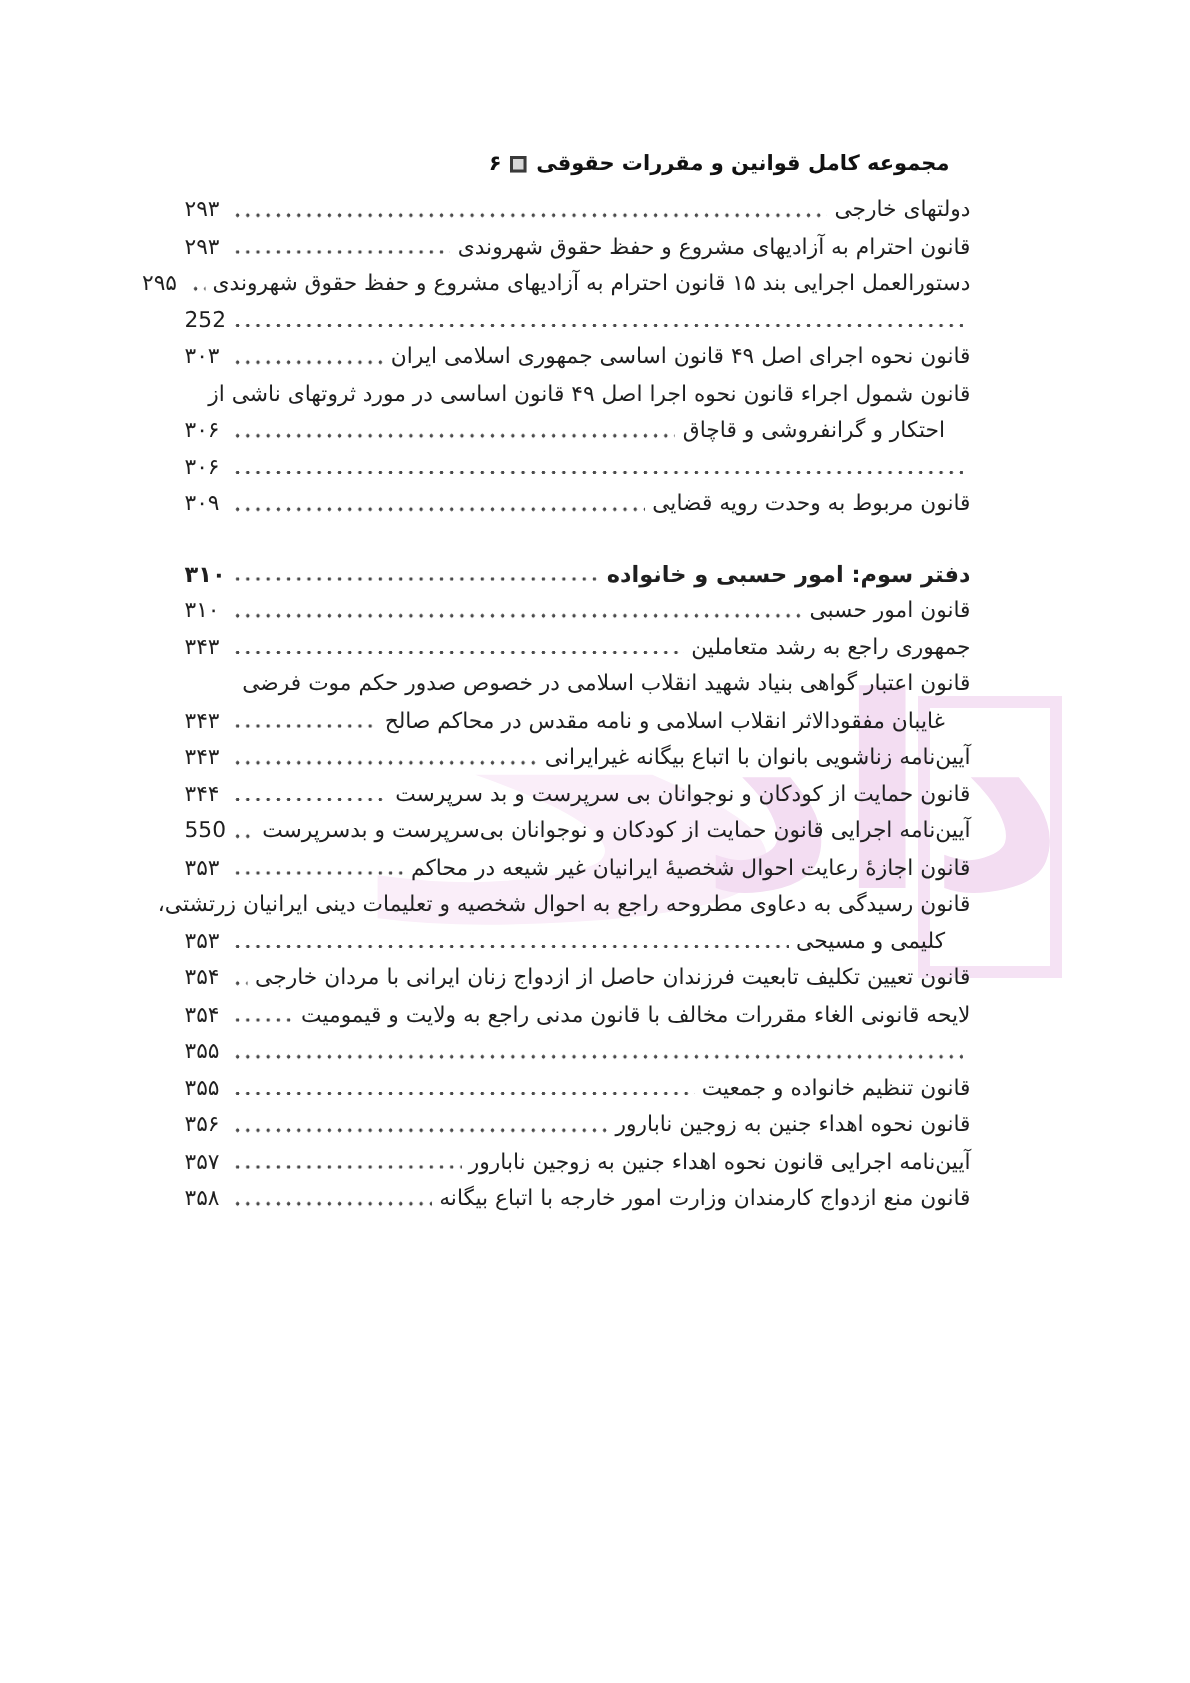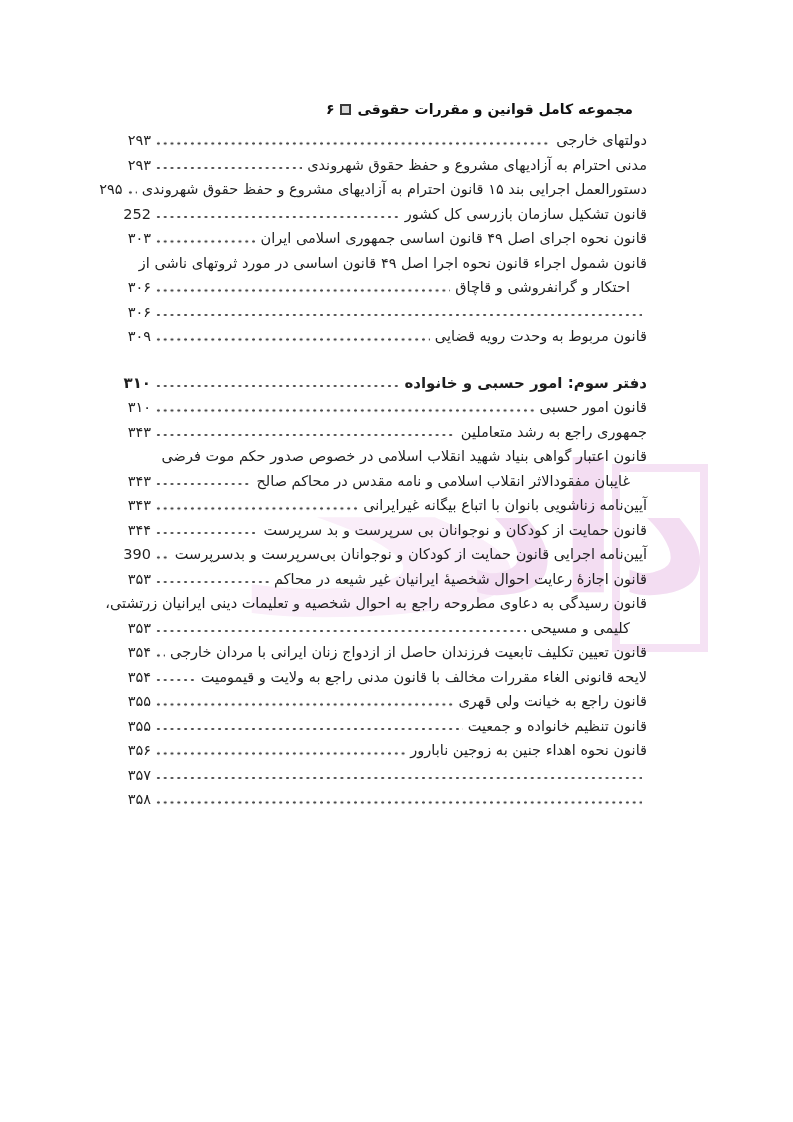--- a/index.html
+++ b/index.html
@@ -66,21 +66,21 @@
   .toc-row.indent{padding-right:17px;}
   .toc-row .t{flex:0 0 auto;}
   .leader{
     flex:1 1 auto;align-self:flex-end;
     height:6.5px;margin:0 5px 6px 4px;min-width:10px;
     background-image:radial-gradient(circle,#4a4a4a 1.05px,rgba(0,0,0,0) 1.35px);
     background-size:6.8px 6.5px;
     background-repeat:repeat-x;
     background-position:left bottom;
   }
-  .pnum{flex:0 0 auto;min-width:28px;text-align:right;}
+  .pnum{flex:0 0 auto;min-width:28px;text-align:left;}
 </style>
 </head>
 <body style="background: rgb(255, 255, 255);">
 
 <div class="page">
 
   <div class="wm wm-giant" style="color: rgb(250, 238, 249);">د</div>
   <div class="wm wm-frame" style="border-color: rgb(245, 226, 244);"></div>
   <div class="wm wm-word" style="color: rgb(243, 221, 242);">داد</div>
 
@@ -93,31 +93,30 @@
     </div>
 
     <div class="toc" id="toc-root">
         <div class="toc-section">
           <div class="toc-row">
             <span class="t">دولتهای خارجی</span>
             <div class="leader"></div>
             <span class="pnum">۲۹۳</span>
           </div>
           <div class="toc-row">
-            <span class="t">مدنی احترام به آزادیهای مشروع و حفظ حقوق شهروندی</span>
+            <span class="t">قانون احترام به آزادیهای مشروع و حفظ حقوق شهروندی</span>
             <div class="leader"></div>
             <span class="pnum">۲۹۳</span>
           </div>
           <div class="toc-row">
             <span class="t">دستورالعمل اجرایی بند ۱۵ قانون احترام به آزادیهای مشروع و حفظ حقوق شهروندی</span>
             <div class="leader"></div>
             <span class="pnum">۲۹۵</span>
           </div>
           <div class="toc-row">
-            <span class="t">قانون تشکیل سازمان بازرسی کل کشور</span>
             <div class="leader"></div>
             <span class="pnum">252</span>
           </div>
           <div class="toc-row">
             <span class="t">قانون نحوه اجرای اصل ۴۹ قانون اساسی جمهوری اسلامی ایران</span>
             <div class="leader"></div>
             <span class="pnum">۳۰۳</span>
           </div>
           <div class="toc-row">
             <span class="t">قانون شمول اجراء قانون نحوه اجرا اصل ۴۹ قانون اساسی در مورد ثروتهای ناشی از</span>
@@ -167,21 +166,21 @@
             <span class="pnum">۳۴۳</span>
           </div>
           <div class="toc-row">
             <span class="t">قانون حمایت از کودکان و نوجوانان بی سرپرست و بد سرپرست</span>
             <div class="leader"></div>
             <span class="pnum">۳۴۴</span>
           </div>
           <div class="toc-row">
             <span class="t">آیین‌نامه اجرایی قانون حمایت از کودکان و نوجوانان بی‌سرپرست و بدسرپرست</span>
             <div class="leader"></div>
-            <span class="pnum">390</span>
+            <span class="pnum">550</span>
           </div>
           <div class="toc-row">
             <span class="t">قانون اجازۀ رعایت احوال شخصیۀ ایرانیان غیر شیعه در محاکم</span>
             <div class="leader"></div>
             <span class="pnum">۳۵۳</span>
           </div>
           <div class="toc-row">
             <span class="t">قانون رسیدگی به دعاوی مطروحه راجع به احوال شخصیه و تعلیمات دینی ایرانیان زرتشتی،</span>
           </div>
           <div class="toc-row indent">
@@ -193,38 +192,39 @@
             <span class="t">قانون تعیین تکلیف تابعیت فرزندان حاصل از ازدواج زنان ایرانی با مردان خارجی</span>
             <div class="leader"></div>
             <span class="pnum">۳۵۴</span>
           </div>
           <div class="toc-row">
             <span class="t">لایحه قانونی الغاء مقررات مخالف با قانون مدنی راجع به ولایت و قیمومیت</span>
             <div class="leader"></div>
             <span class="pnum">۳۵۴</span>
           </div>
           <div class="toc-row">
-            <span class="t">قانون راجع به خیانت ولی قهری</span>
             <div class="leader"></div>
             <span class="pnum">۳۵۵</span>
           </div>
           <div class="toc-row">
             <span class="t">قانون تنظیم خانواده و جمعیت</span>
             <div class="leader"></div>
             <span class="pnum">۳۵۵</span>
           </div>
           <div class="toc-row">
             <span class="t">قانون نحوه اهداء جنین به زوجین نابارور</span>
             <div class="leader"></div>
             <span class="pnum">۳۵۶</span>
           </div>
           <div class="toc-row">
+            <span class="t">آیین‌نامه اجرایی قانون نحوه اهداء جنین به زوجین نابارور</span>
             <div class="leader"></div>
             <span class="pnum">۳۵۷</span>
           </div>
           <div class="toc-row">
+            <span class="t">قانون منع ازدواج کارمندان وزارت امور خارجه با اتباع بیگانه</span>
             <div class="leader"></div>
             <span class="pnum">۳۵۸</span>
           </div>
         </div>
       </div>
   </div>
 </div>
 
 </body></html>

